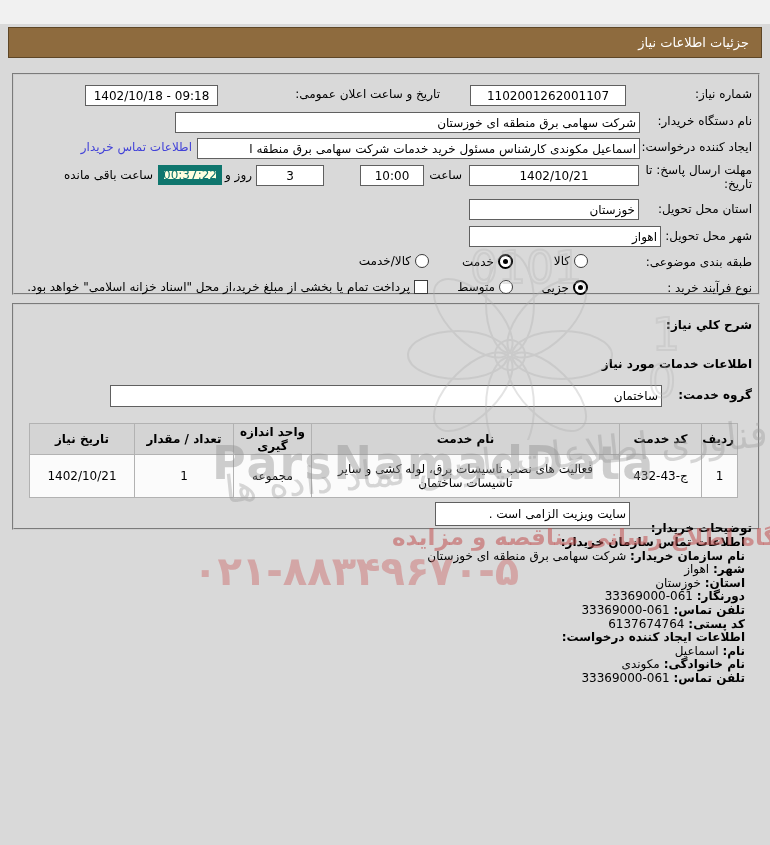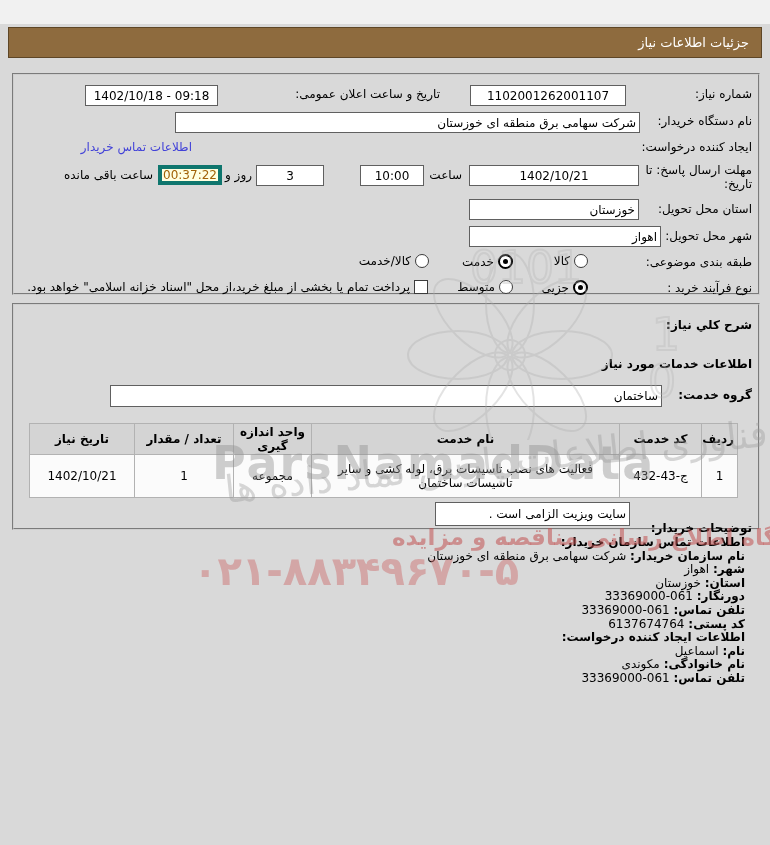--- a/index.html
+++ b/index.html
@@ -20,22 +20,22 @@
   .lbl{position:absolute;white-space:nowrap;}
   .lbl.b{font-weight:bold;}
   .box{
     position:absolute;background:#fff;border:1px solid #606060;box-sizing:border-box;
     height:21px;display:flex;align-items:center;overflow:hidden;white-space:nowrap;
     font-size:12px;
   }
   .box.center{justify-content:center;}
   .box.startpad{padding-right:3px;}
   .countdown{
-    position:absolute;background:#ffffe0;border:4px solid #0f766e;box-sizing:border-box;
-    height:20px;display:flex;align-items:center;justify-content:center;color:#a16207;
+    position:absolute;background:#ffffe0;border:6px solid #0f766e;box-sizing:border-box;
+    height:20px;display:flex;align-items:center;justify-content:center;color:#0f766e;
   }
   .link{position:absolute;color:#4242d8;cursor:pointer;white-space:nowrap;}
   .opt{position:absolute;display:flex;align-items:center;gap:4px;white-space:nowrap;}
   .radio{width:12px;height:12px;border:1px solid #3c3c3c;border-radius:50%;background:#fff;flex:0 0 auto;}
   .radio.checked{border:2px solid #000;width:11px;height:11px;}
   .radio.checked::after{content:'';display:block;width:5px;height:5px;margin:3px;background:#000;border-radius:50%;}
   .checkbox{width:12px;height:12px;border:1px solid #3c3c3c;background:#fff;flex:0 0 auto;}
   table.svc{
     position:absolute;top:118px;right:20px;width:708px;border-collapse:collapse;
     table-layout:fixed;font-size:12px;
@@ -65,20 +65,21 @@
     <div class="lbl" style="top:12px;right:6px;">شماره نیاز:</div>
     <div class="box center" style="top:10px;right:132px;width:156px;" dir="ltr">1102001262001107</div>
 
     <div class="lbl" style="top:12px;right:318px;">تاریخ و ساعت اعلان عمومی:</div>
     <div class="box center" style="top:10px;right:540px;width:133px;" dir="ltr">1402/10/18 - 09:18</div>
 
     <div class="lbl" style="top:39px;right:6px;">نام دستگاه خریدار:</div>
     <div class="box startpad" style="top:37px;right:118px;width:465px;">شرکت سهامی برق منطقه ای خوزستان</div>
 
     <div class="lbl" style="top:65px;right:6px;">ایجاد کننده درخواست:</div>
+    <div class="box startpad" style="top:63px;right:118px;width:443px;">اسماعیل مکوندی کارشناس مسئول خرید خدمات شرکت سهامی برق منطقه ا</div>
     <div class="link" style="top:65px;right:566px;">اطلاعات تماس خریدار</div>
 
     <div class="lbl" style="top:88px;right:6px;width:112px;white-space:normal;text-align:right;">مهلت ارسال پاسخ: تا تاریخ:</div>
     <div class="box center" style="top:90px;right:119px;width:170px;" dir="ltr">1402/10/21</div>
     <div class="lbl" style="top:93px;right:296px;">ساعت</div>
     <div class="box center" style="top:90px;right:334px;width:64px;" dir="ltr">10:00</div>
     <div class="box center" style="top:90px;right:434px;width:68px;" dir="ltr">3</div>
     <div class="lbl" style="top:93px;right:506px;">روز و</div>
     <div class="countdown" style="top:90px;right:536px;width:64px;" dir="ltr">00:37:22</div>
     <div class="lbl" style="top:93px;right:605px;">ساعت باقی مانده</div>

